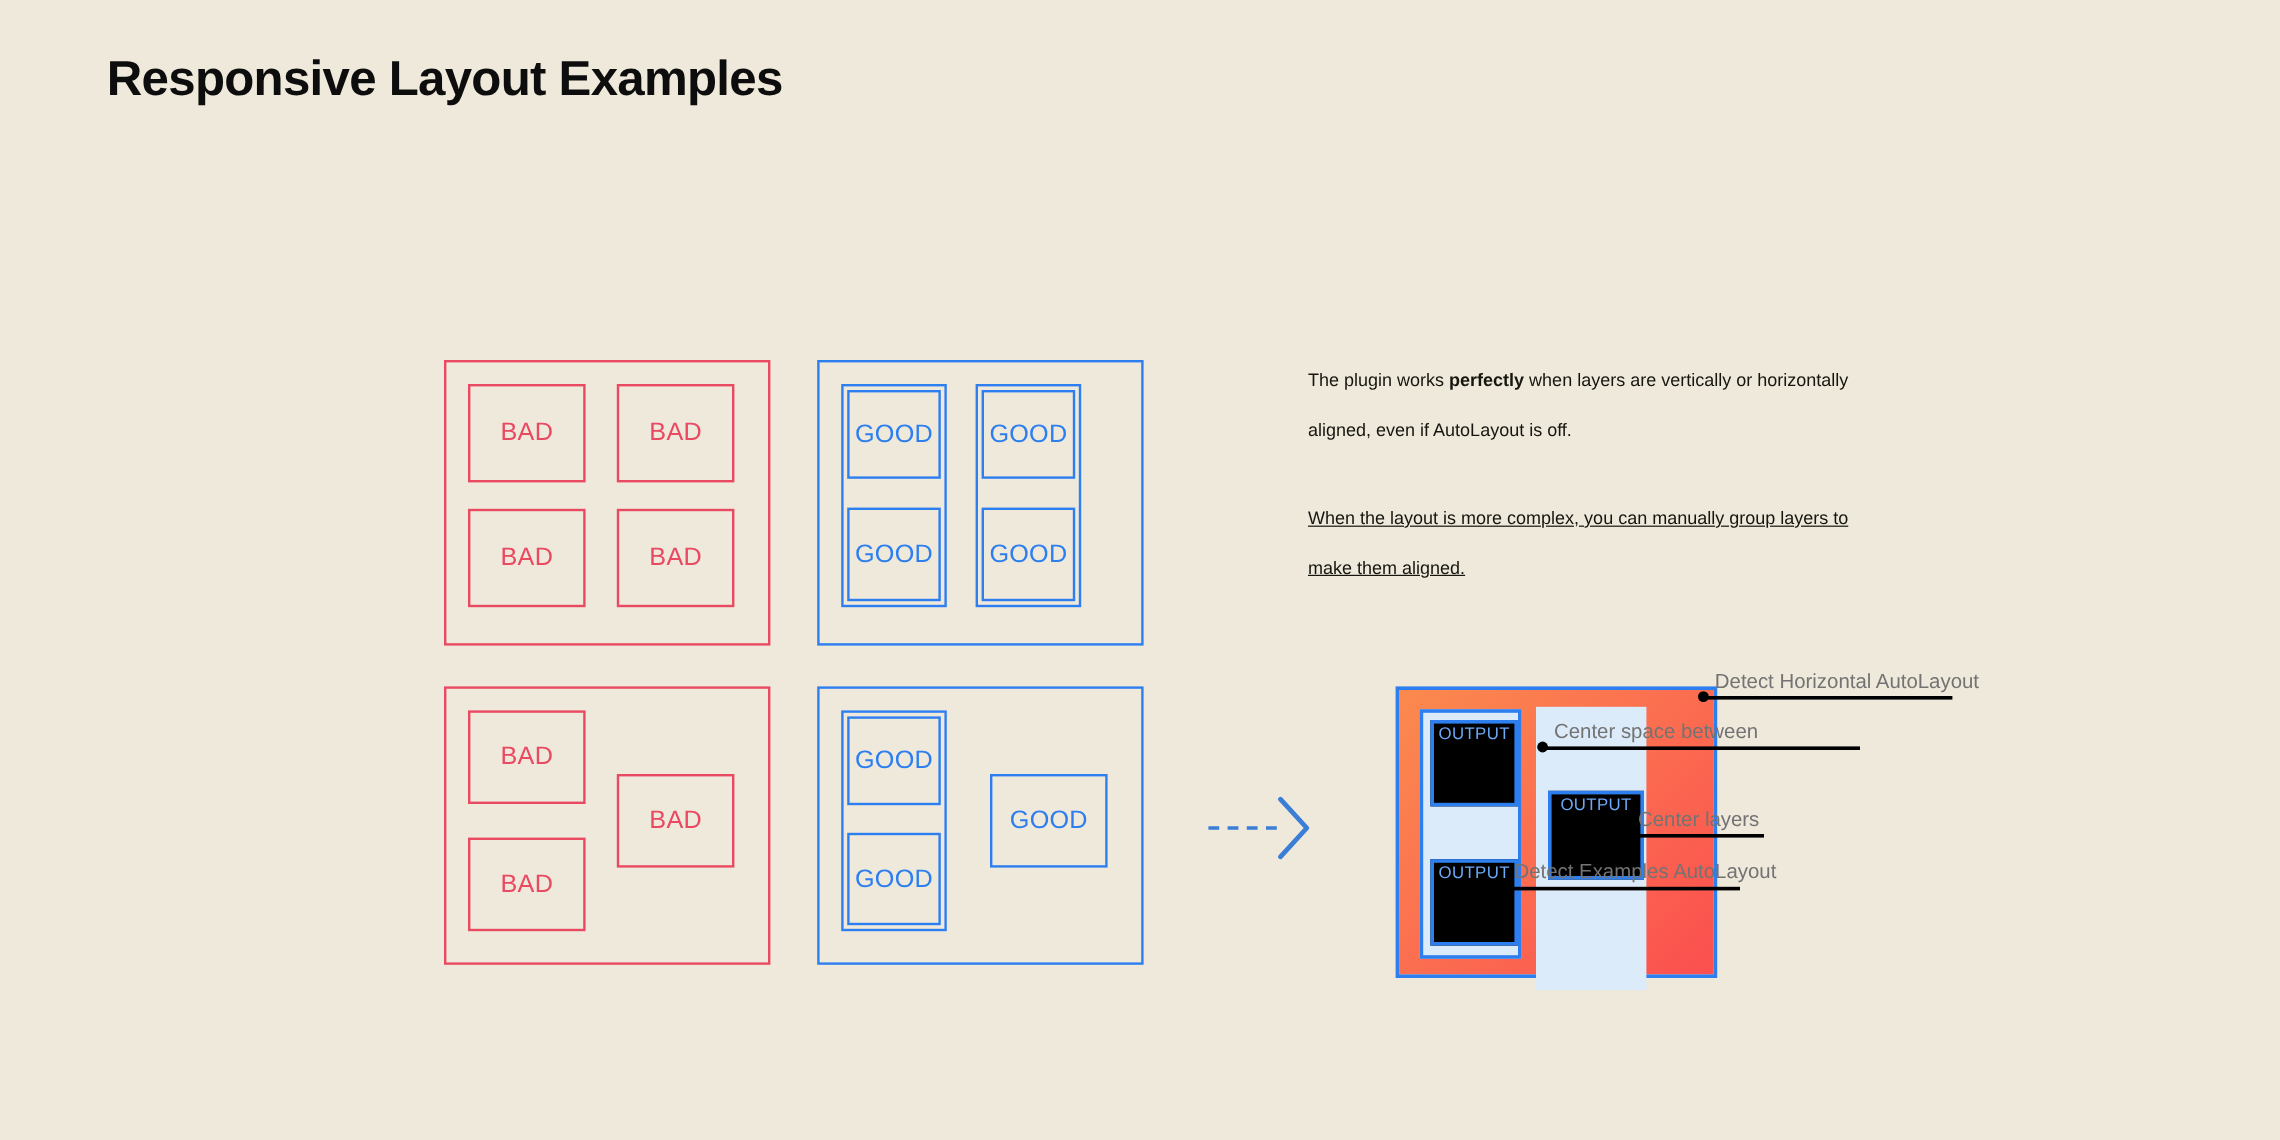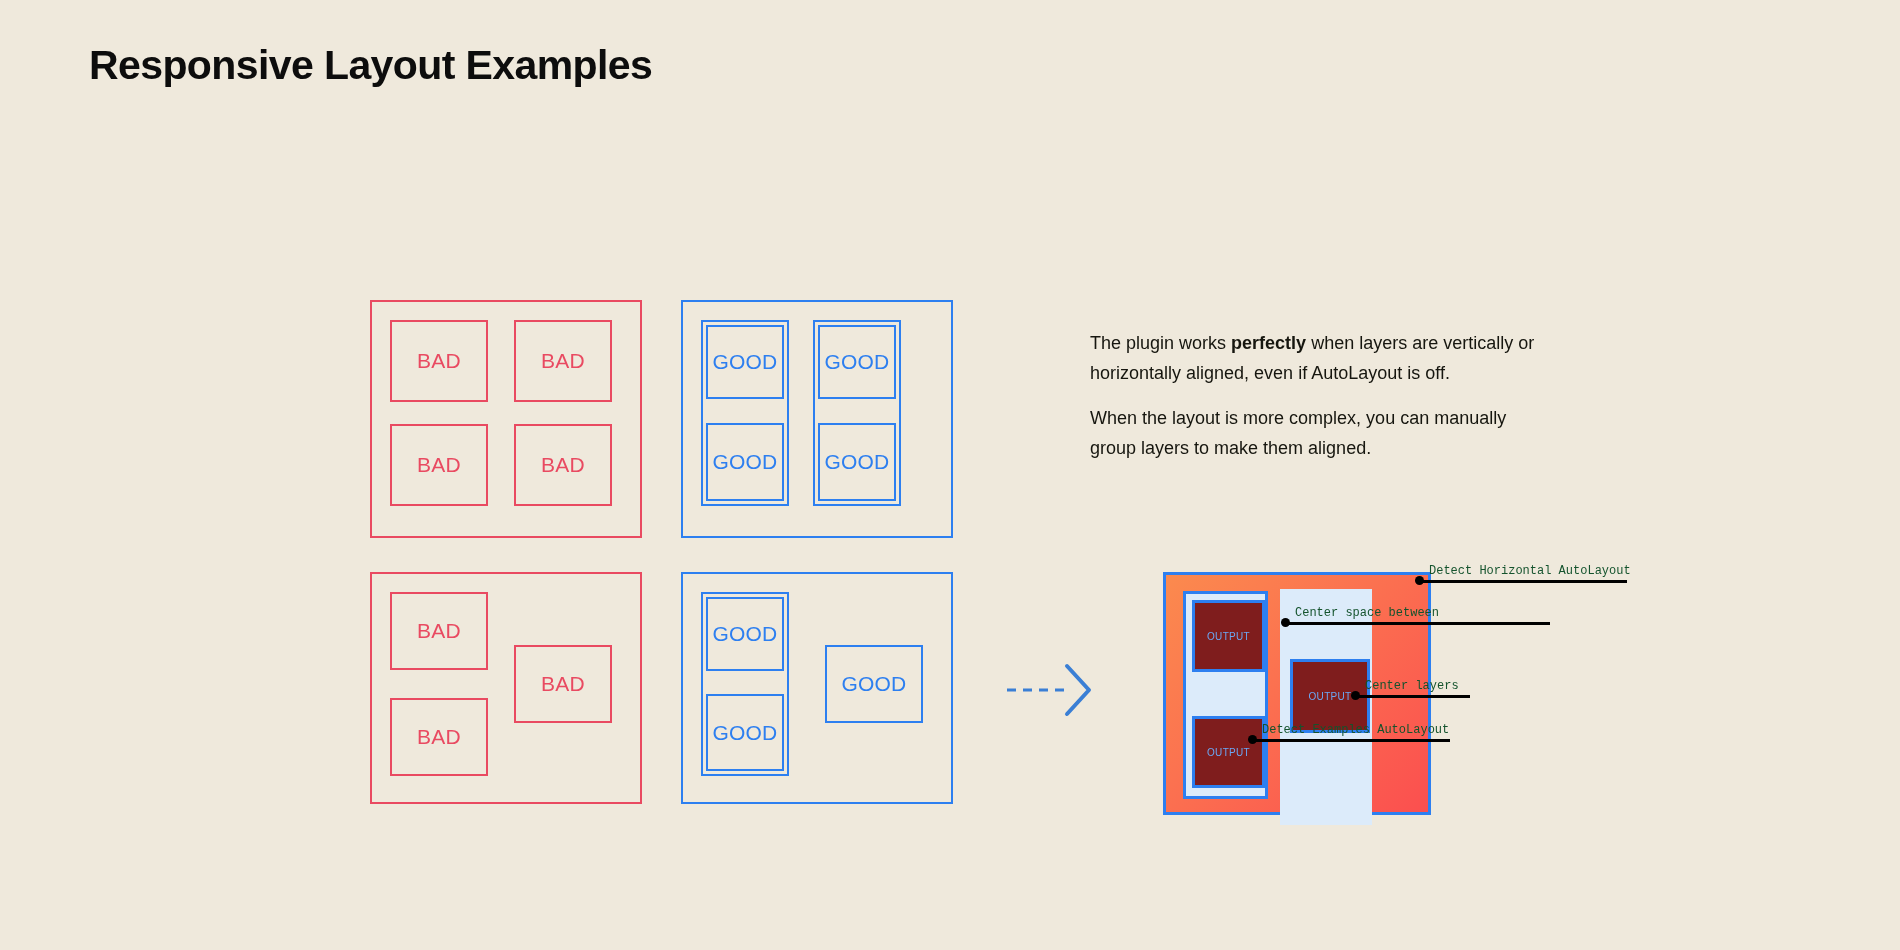--- a/index.html
+++ b/index.html
@@ -60,28 +60,28 @@
   .group-wrap {
     position: absolute;
     box-sizing: border-box;
     border: 2px solid var(--accent);
   }
 
   
   .copy {
     position: absolute;
     left: 1090px;
-    top: 328px;
+    top: 297px;
     width: 455px;
-    font-size: 18px;
-    line-height: 30px;
+    font-size: 15px;
+    line-height: 41px;
     color: #16160f;
   }
   .copy p { margin: 0; }
-  .copy p + p { margin-top: 15px; }
+  .copy p + p { margin-top: 33px; text-decoration: underline; }
   .copy b { font-weight: bold; }
 
   
   .arrow-wrap {
     position: absolute;
     left: 1005px;
     top: 660px;
     width: 90px;
     height: 60px;
   }
@@ -112,42 +112,40 @@
     left: 114px;
     top: 14px;
     width: 92px;
     height: 236px;
     background: #dcebfa;
   }
   .output-box {
     position: absolute;
     box-sizing: border-box;
     border: 3px solid #2d7ff0;
-    background: #7f1d1d;
+    background: #000000;
     display: flex;
-    align-items: center;
     justify-content: center;
     color: #6ba8f5;
-    font-size: 10px;
+    font-size: 14px;
     letter-spacing: 0.3px;
   }
   .out-a { left: 6px;  top: 6px;   width: 73px; height: 72px; }
   .out-b { left: 6px;  top: 122px; width: 73px; height: 72px; }
   .out-c { left: 10px; top: 70px;  width: 80px; height: 74px; }
 
   
   .anno { position: absolute; }
   .anno-label {
     position: absolute;
-    font-size: 12px;
-    color: #14532d;
+    font-size: 17px;
+    color: #737373;
     white-space: nowrap;
     left: 10px;
     bottom: 5px;
-    font-family: Liberation Mono, monospace;
   }
   .anno-line {
     position: absolute;
     left: 0;
     bottom: 0;
     height: 3px;
     background: #000;
   }
   .anno-dot {
     position: absolute;

